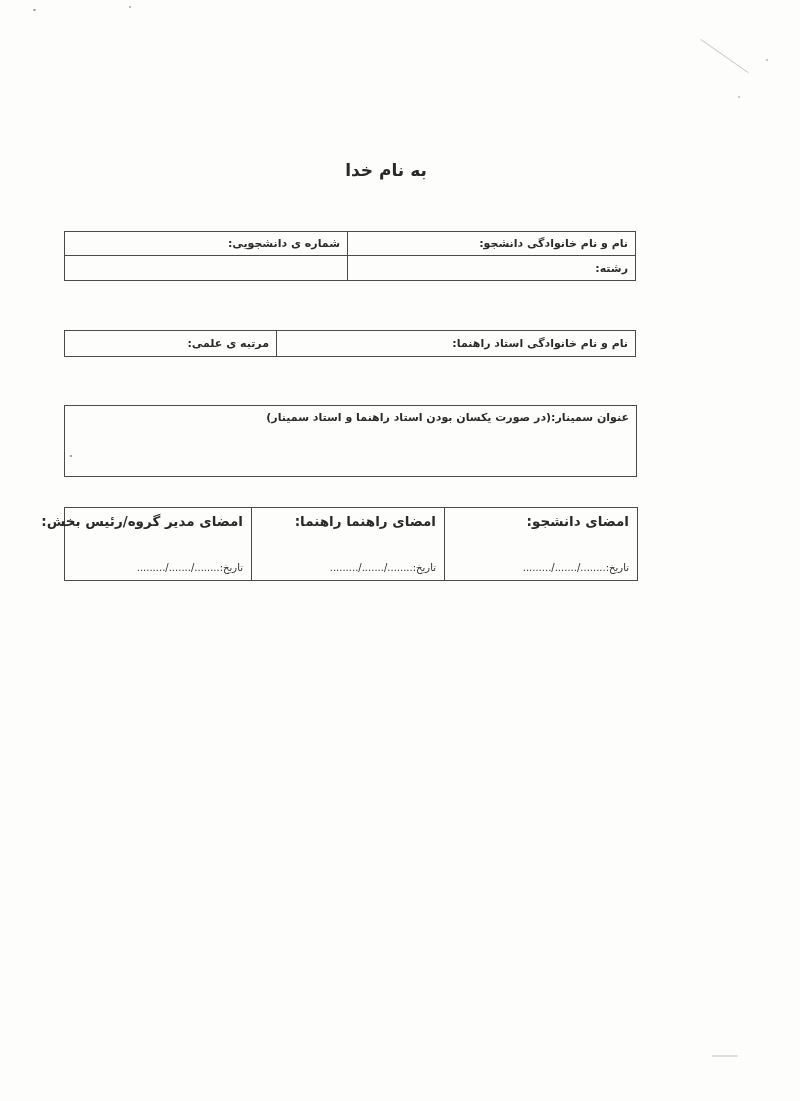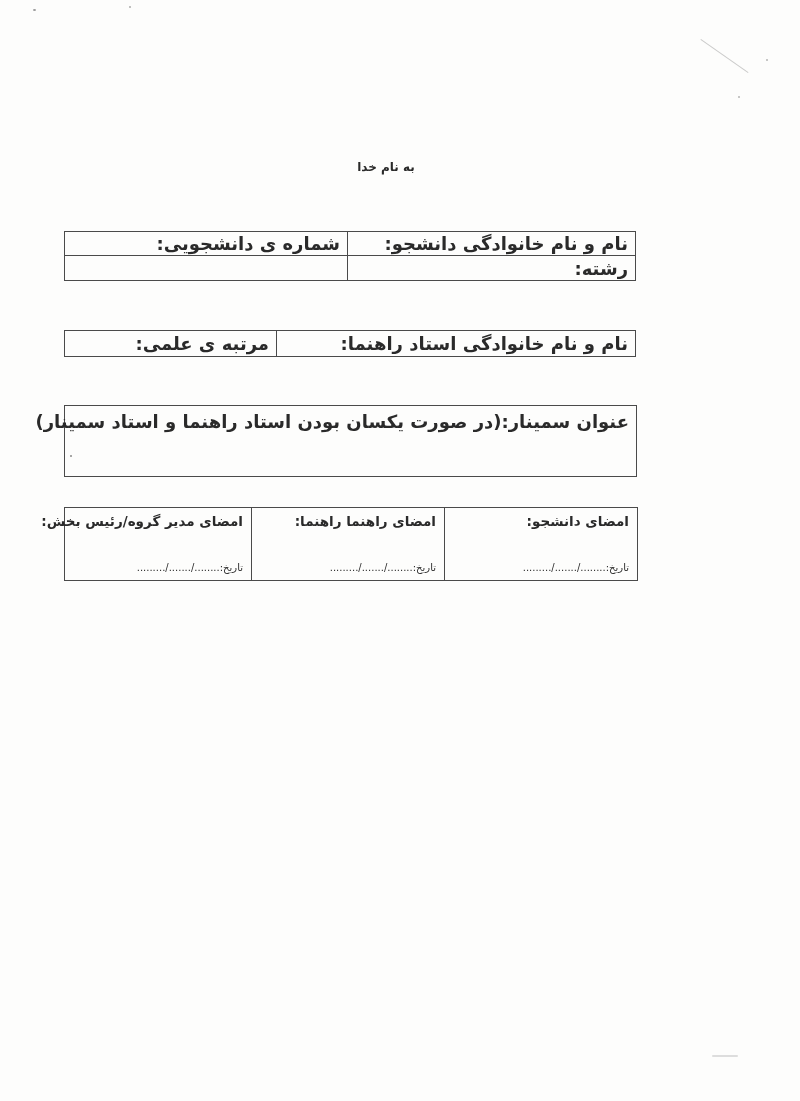--- a/index.html
+++ b/index.html
@@ -16,41 +16,41 @@
     font-family: "DejaVu Sans", sans-serif;
     color: var(--text-c);
     direction: rtl;
     overflow: hidden;
   }
   .heading-line {
     position: absolute;
     left: 0;
     width: 772px;
     text-align: center;
-    font-size: 12px;
+    font-size: 17px;
     font-weight: bold;
     letter-spacing: 0.2px;
   }
   #heading1 { top: 160px; }
   #heading2 { top: 189px; }
 
   .form-table {
     position: absolute;
     left: 64px;
     box-sizing: border-box;
     border: 1px solid var(--border-c);
     display: grid;
     background: transparent;
   }
   .cell {
     box-sizing: border-box;
     display: flex;
     align-items: center;
     padding: 0 7px 0 4px;
-    font-size: 18px;
+    font-size: 11px;
     font-weight: bold;
     white-space: nowrap;
   }
   
   #student-table {
     top: 231px;
     width: 572px;
     grid-template-columns: 288px 282px;
     grid-auto-rows: 24px;
   }

